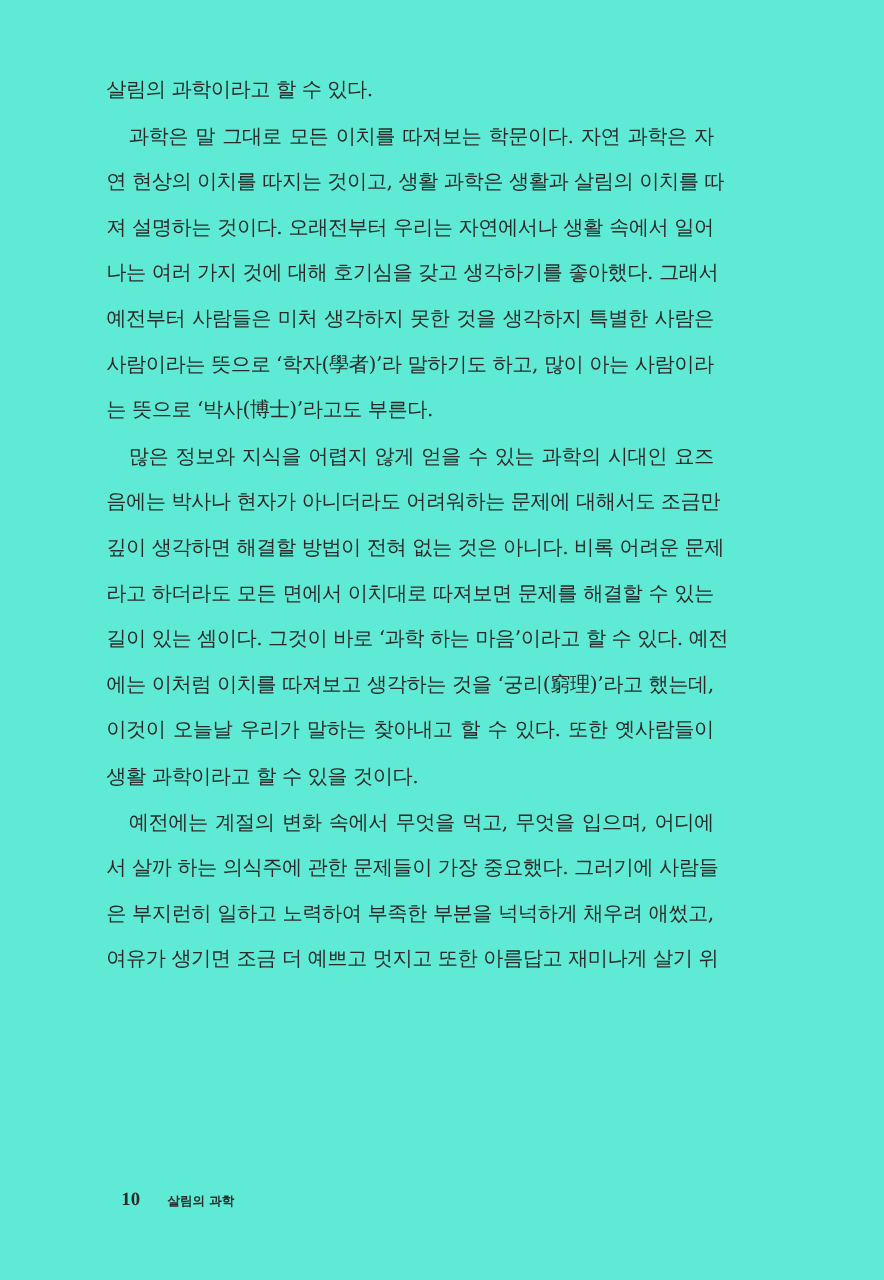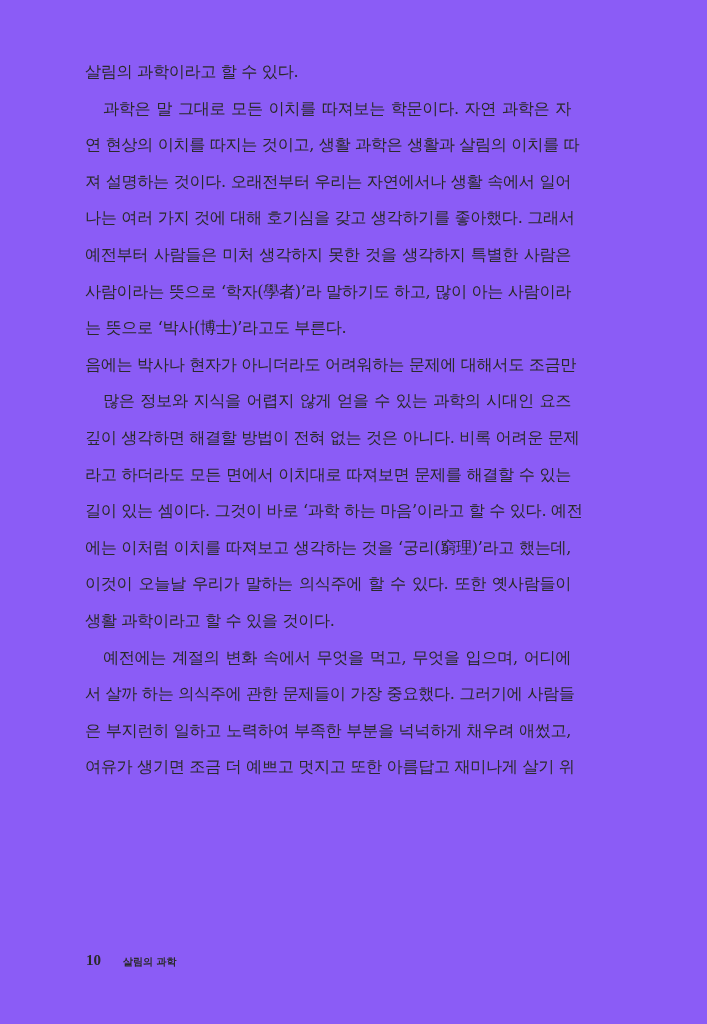--- a/index.html
+++ b/index.html
@@ -1,60 +1,60 @@
 <!DOCTYPE html>
 <html><head>
 <meta charset="utf-8">
 <style>
   html, body { margin: 0; padding: 0; background: #ffffff; }
   body { width: 707px; height: 1024px; position: relative; overflow: hidden; }
-  .page { position: absolute; left: 0; top: 0; width: 707px; height: 1024px; background: #8b5cf6; }
+  .page { position: absolute; left: 0; top: 0; width: 707px; height: 1024px; background: #5eead4; }
   .text-block { position: absolute; left: 85px; top: 58px; width: 486px; }
   .line {
     height: 36.6px;
     line-height: 28px;
     font-family: "DejaVu Serif", "Liberation Serif", serif;
     font-size: 16.2px;
     color: #2a2a2a;
     white-space: nowrap;
     text-align: justify;
     text-align-last: justify;
     letter-spacing: -0.4px;
   }
   .line.last { text-align-last: left; }
   .line.indent { padding-left: 18px; }
   .footer {
     position: absolute; left: 86px; top: 952px;
     font-family: "DejaVu Serif", "Liberation Serif", serif;
     font-size: 14px; color: #2a2a2a;
     display: flex; gap: 22px; align-items: baseline;
   }
-  .footer .num { font-weight: bold; font-family: "Liberation Serif", serif; font-size: 15px; }
+  .footer .num { font-weight: bold; font-family: "Liberation Serif", serif; font-size: 15px; margin-left: 11px; }
   .footer .title { font-weight: bold; font-family: "DejaVu Sans", sans-serif; font-size: 10px; }
 </style>
 </head>
 <body>
 
 <div class="page">
   <div class="text-block">
     <div class="line last">살림의 과학이라고 할 수 있다.</div>
     <div class="line indent">과학은 말 그대로 모든 이치를 따져보는 학문이다. 자연 과학은 자</div>
     <div class="line">연 현상의 이치를 따지는 것이고, 생활 과학은 생활과 살림의 이치를 따</div>
     <div class="line">져 설명하는 것이다. 오래전부터 우리는 자연에서나 생활 속에서 일어</div>
     <div class="line">나는 여러 가지 것에 대해 호기심을 갖고 생각하기를 좋아했다. 그래서</div>
     <div class="line">예전부터 사람들은 미처 생각하지 못한 것을 생각하지 특별한 사람은</div>
     <div class="line">사람이라는 뜻으로 ‘학자(學者)’라 말하기도 하고, 많이 아는 사람이라</div>
     <div class="line last">는 뜻으로 ‘박사(博士)’라고도 부른다.</div>
+    <div class="line indent">많은 정보와 지식을 어렵지 않게 얻을 수 있는 과학의 시대인 요즈</div>
     <div class="line">음에는 박사나 현자가 아니더라도 어려워하는 문제에 대해서도 조금만</div>
-    <div class="line indent">많은 정보와 지식을 어렵지 않게 얻을 수 있는 과학의 시대인 요즈</div>
     <div class="line">깊이 생각하면 해결할 방법이 전혀 없는 것은 아니다. 비록 어려운 문제</div>
     <div class="line">라고 하더라도 모든 면에서 이치대로 따져보면 문제를 해결할 수 있는</div>
     <div class="line">길이 있는 셈이다. 그것이 바로 ‘과학 하는 마음’이라고 할 수 있다. 예전</div>
     <div class="line">에는 이처럼 이치를 따져보고 생각하는 것을 ‘궁리(窮理)’라고 했는데,</div>
-    <div class="line">이것이 오늘날 우리가 말하는 의식주에 할 수 있다. 또한 옛사람들이</div>
+    <div class="line">이것이 오늘날 우리가 말하는 찾아내고 할 수 있다. 또한 옛사람들이</div>
     <div class="line last">생활 과학이라고 할 수 있을 것이다.</div>
     <div class="line indent">예전에는 계절의 변화 속에서 무엇을 먹고, 무엇을 입으며, 어디에</div>
     <div class="line">서 살까 하는 의식주에 관한 문제들이 가장 중요했다. 그러기에 사람들</div>
     <div class="line">은 부지런히 일하고 노력하여 부족한 부분을 넉넉하게 채우려 애썼고,</div>
     <div class="line">여유가 생기면 조금 더 예쁘고 멋지고 또한 아름답고 재미나게 살기 위</div>
   </div>
 
   <div class="footer">
     <span class="num">10</span>
     <span class="title">살림의 과학</span>

